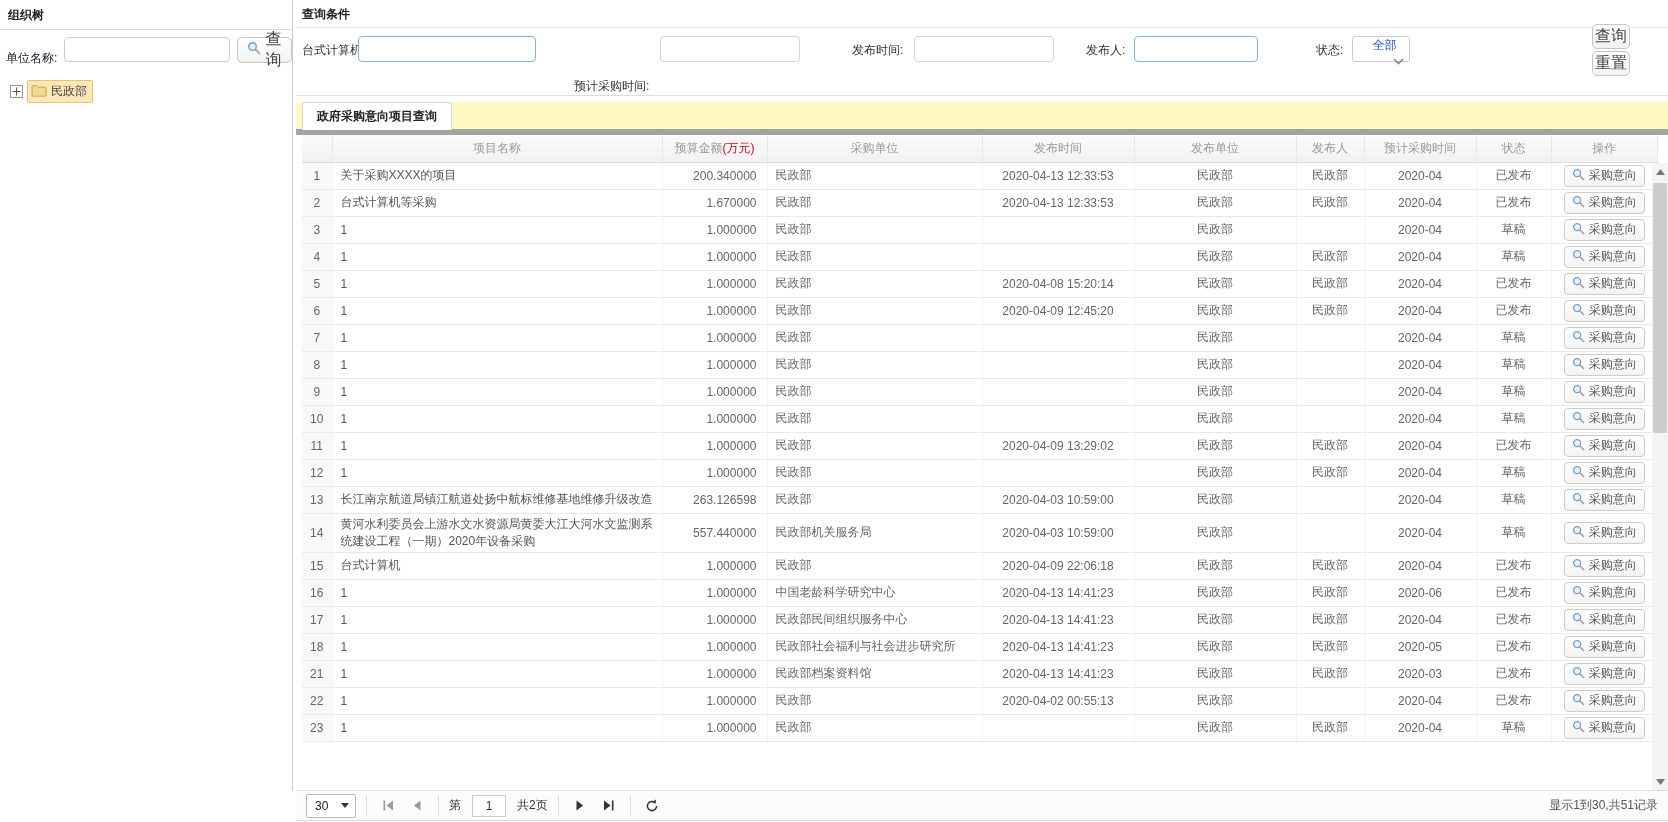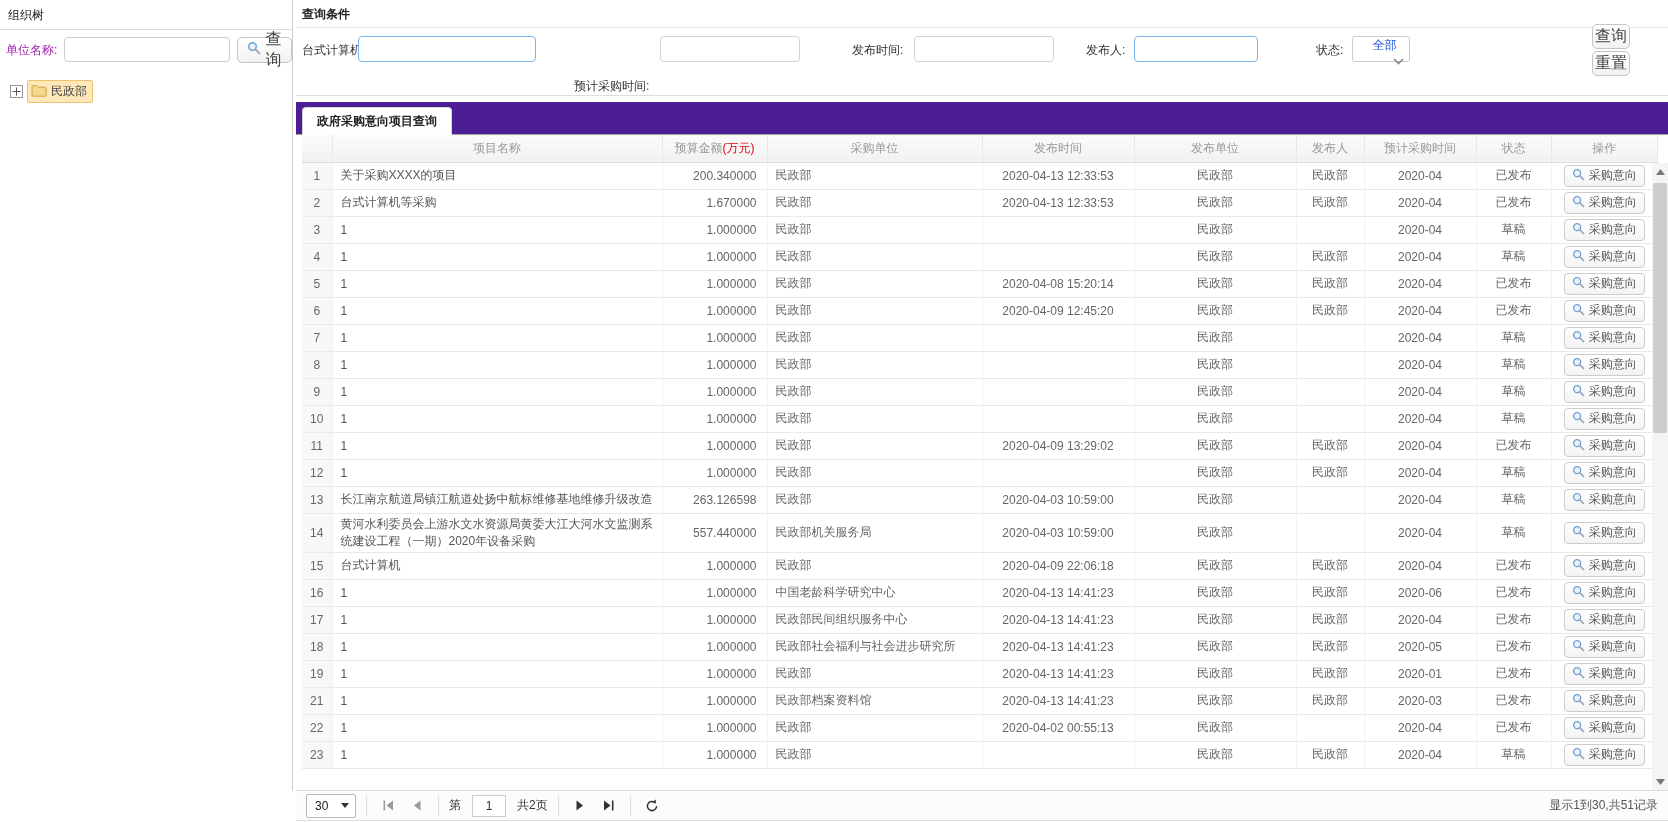--- a/index.html
+++ b/index.html
@@ -3,24 +3,24 @@
 <meta charset="utf-8">
 <style>
   * { margin:0; padding:0; box-sizing:border-box; }
   html,body { width:1668px; height:822px; overflow:hidden; background:#fff;
     font-family:"Liberation Sans","DejaVu Sans",sans-serif; font-size:12px; color:#555; }
   .app { position:relative; width:1668px; height:822px; }
 
   
   .tree-panel { position:absolute; left:0; top:0; width:293px; height:791px;
     border-right:1px solid #ccc; background:#fff; }
-  .panel-title { height:30px; line-height:30px; padding-left:8px; font-weight:normal;
+  .panel-title { height:30px; line-height:30px; padding-left:8px; font-weight:bold;
     color:#222; border-bottom:1px solid #ddd; background:#fff; }
   .tree-search { position:relative; height:38px; }
-  .tree-search label { position:absolute; left:6px; top:12px; color:#a21caf; }
+  .tree-search label { position:absolute; left:6px; top:20px; color:#0f172a; }
   .tree-search input { position:absolute; left:64px; top:7px; width:166px; height:25px;
     border:1px solid #ccc; border-radius:4px; padding:0 6px; font-size:12px; color:#333; outline:none; }
   .tree-search .btn { position:absolute; left:237px; top:7px; }
   .btn { display:inline-flex; align-items:center; justify-content:center; gap:4px;
     height:26px; padding:0 9px; border:1px solid #c5c5c5; border-radius:5px;
     background:linear-gradient(#ffffff,#f2f2f2); color:#444; font-size:16px; cursor:pointer;
     font-family:inherit; }
   .tree-node-row { display:flex; align-items:center; margin:12px 0 0 10px; }
   .tree-expander { width:13px; height:13px; border:1px solid #999; background:#fff;
     display:inline-flex; align-items:center; justify-content:center; margin-right:4px; }
@@ -43,22 +43,22 @@
   .f4 label{ left:790px; } .f4 .qp-input{ left:838px; width:124px; }
   .f5 label{ left:1020px; }
   .combo { position:absolute; left:1056px; top:0; width:58px; height:26px; border:1px solid #ccc;
     border-radius:3px; background:#fff; display:flex; align-items:center; padding-left:7px;
     color:#1d4ed8; cursor:pointer;flex-direction:column; }
   .combo .chev { margin-left:auto; margin-right:5px; }
   .qp-btns { position:absolute; right:38px; top:24px; width:38px; }
   .qp-btns .btn { width:38px; height:25px; padding:0; margin-bottom:2px; }
 
   
-  .tab-strip { position:relative; margin-top:6px; height:33px; background:#4c1d95;
-    border-bottom:1px solid #a3a3a3; }
+  .tab-strip { position:relative; margin-top:6px; height:33px; background:#fef9c3;
+    border-bottom:6px solid #a3a3a3; }
   .tab { position:absolute; left:6px; bottom:-1px; height:28px; line-height:26px;
     padding:0 14px; background:#fff; border:1px solid #d4d4d4; border-bottom:1px solid #fff;
     border-radius:4px 4px 0 0; font-weight:bold; color:#222; cursor:pointer; }
 
   
   .grid { position:relative; height:655px; overflow:hidden; }
   table { border-collapse:collapse; table-layout:fixed; width:calc(100% - 16px); margin-left:6px; }
   th { height:27px; font-weight:normal; color:#999; text-align:center;
     background:linear-gradient(#fbfbfb,#f1f1f1); border-bottom:1px solid #ddd;
     border-right:1px solid #e8e8e8; overflow:hidden; white-space:nowrap; }
@@ -516,38 +516,20 @@
             </tr>
             <tr>
               <td class="c-index">18</td>
               <td class="c-name">1</td>
               <td class="c-budget">1.000000</td>
               <td class="c-purchaser">民政部社会福利与社会进步研究所</td>
               <td class="c-center">2020-04-13 14:41:23</td>
               <td class="c-center">民政部</td>
               <td class="c-center">民政部</td>
               <td class="c-center">2020-05</td>
-              <td class="c-center">已发布</td>
-              <td class="c-action"><button class="intent-btn">
-                  <span><svg width="13" height="13" viewBox="0 0 14 14">
-                      <circle cx="5.5" cy="5.5" r="3.8" fill="#eaf2fb" stroke="#6e9fd1" stroke-width="1.4"></circle>
-                      <line x1="8.7" y1="8.7" x2="12.4" y2="12.4" stroke="#98a6b5" stroke-width="1.8" stroke-linecap="round"></line>
-                    </svg></span>
-                  <span>采购意向</span>
-                </button></td>
-            </tr>
-            <tr>
-              <td class="c-index">19</td>
-              <td class="c-name">1</td>
-              <td class="c-budget">1.000000</td>
-              <td class="c-purchaser">民政部</td>
-              <td class="c-center">2020-04-13 14:41:23</td>
-              <td class="c-center">民政部</td>
-              <td class="c-center">民政部</td>
-              <td class="c-center">2020-01</td>
               <td class="c-center">已发布</td>
               <td class="c-action"><button class="intent-btn">
                   <span><svg width="13" height="13" viewBox="0 0 14 14">
                       <circle cx="5.5" cy="5.5" r="3.8" fill="#eaf2fb" stroke="#6e9fd1" stroke-width="1.4"></circle>
                       <line x1="8.7" y1="8.7" x2="12.4" y2="12.4" stroke="#98a6b5" stroke-width="1.8" stroke-linecap="round"></line>
                     </svg></span>
                   <span>采购意向</span>
                 </button></td>
             </tr>
             <tr>

